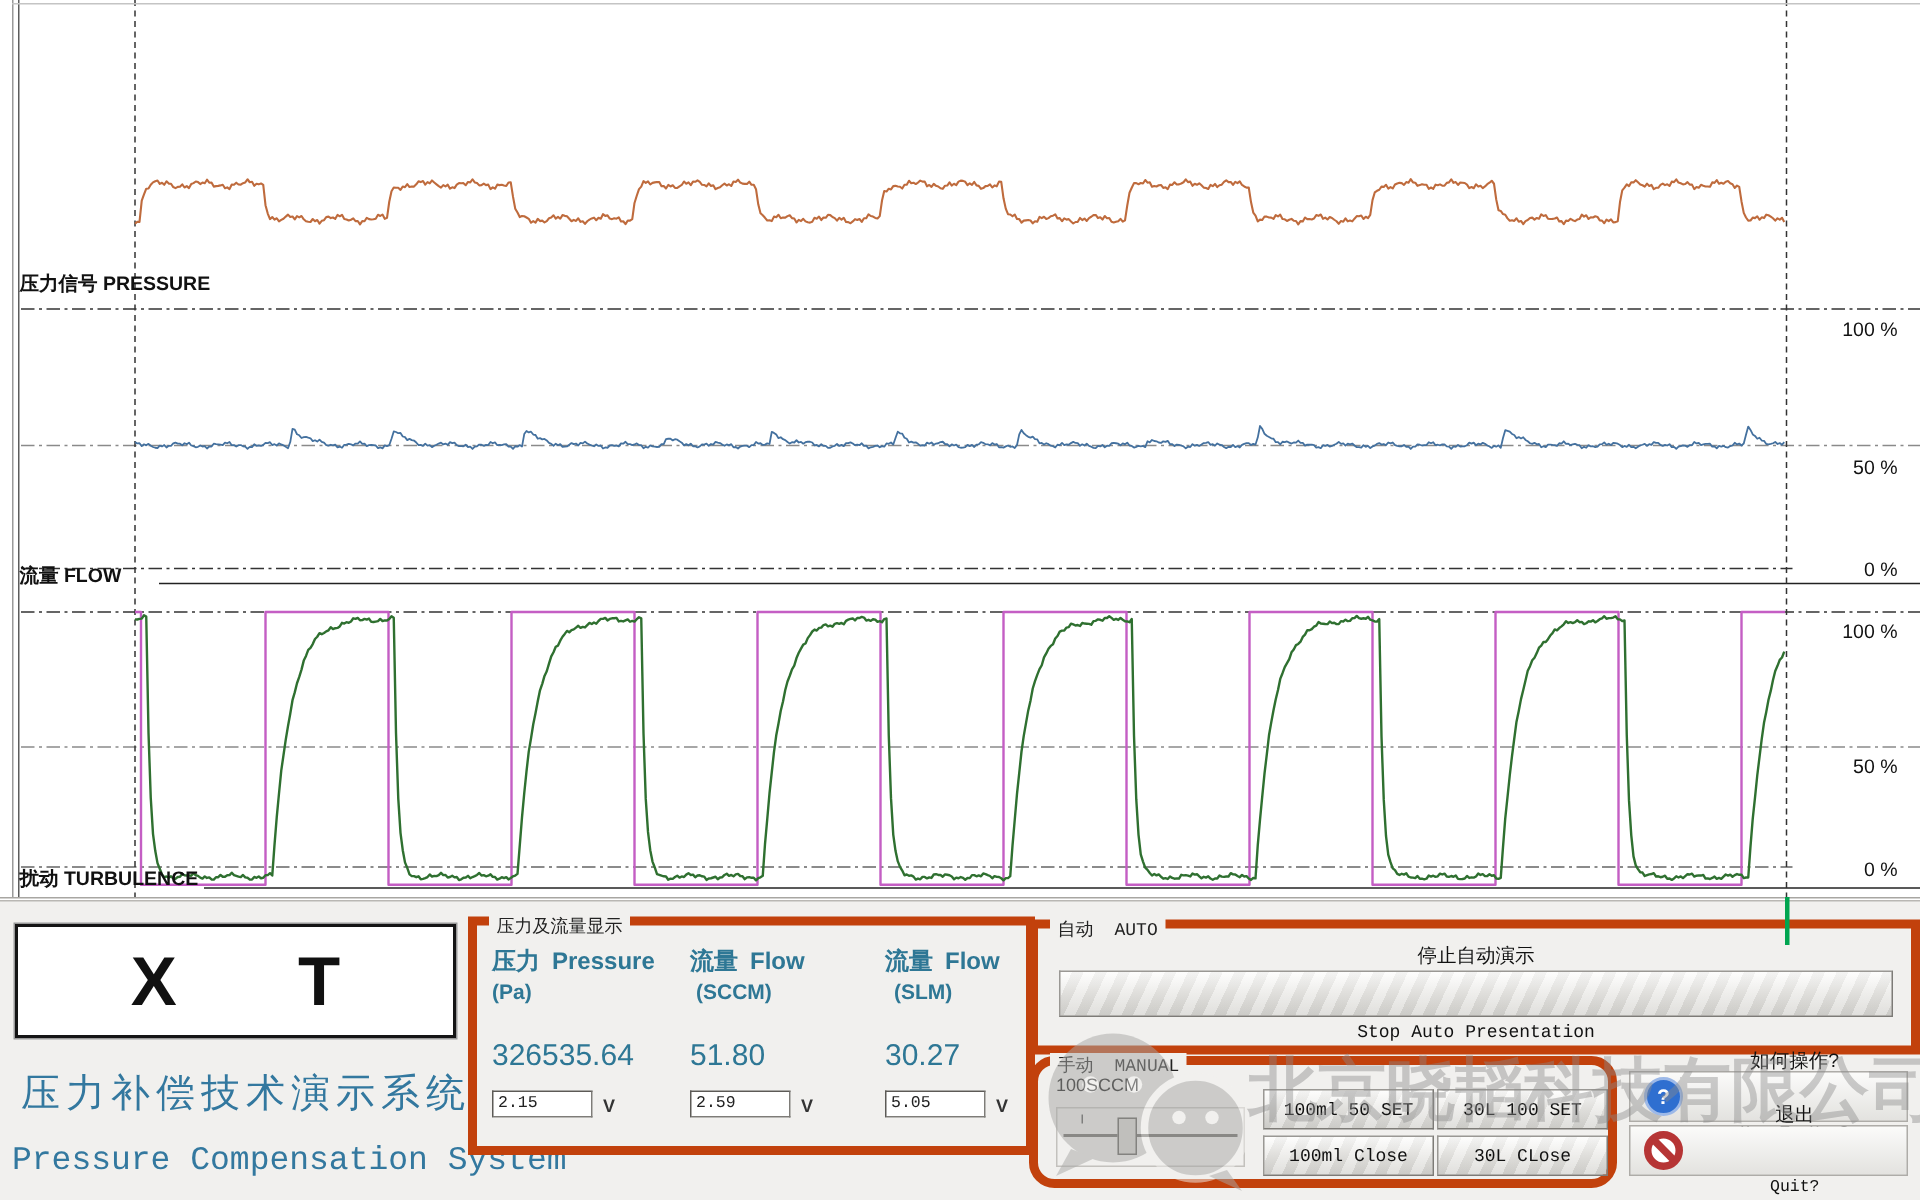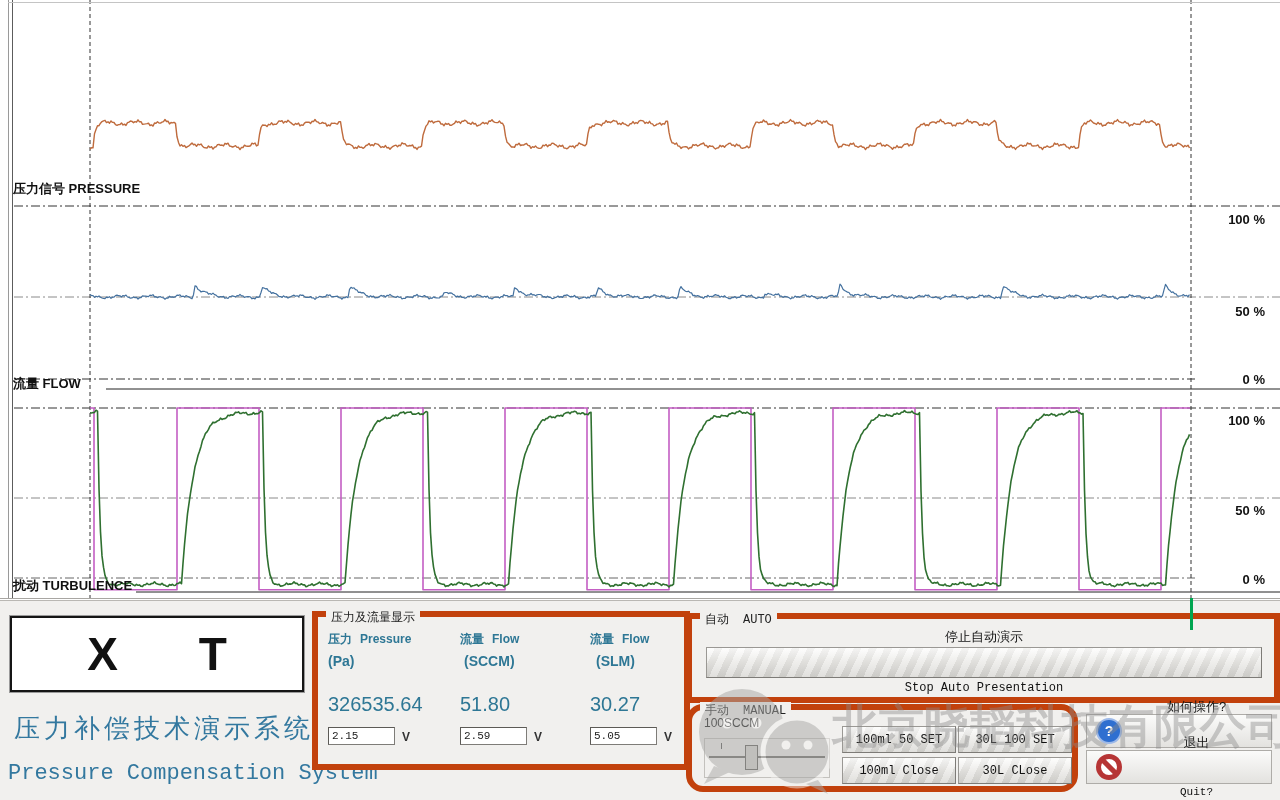--- a/index.html
+++ b/index.html
@@ -3,21 +3,21 @@
 <meta charset="utf-8">
 <style>
   html,body{margin:0;padding:0;}
   body{width:1280px;height:800px;overflow:hidden;background:#ffffff;
        font-family:"Liberation Sans", sans-serif; position:relative;}
   .abs{position:absolute;}
   
   #chart-area{left:0;top:0;width:1280px;height:600px;background:#fff;}
   #traces{position:absolute;left:0;top:0;}
   .trace-label{position:absolute;font-size:13px;font-weight:bold;color:#111;white-space:nowrap;}
-  .pct-label{position:absolute;left:1205px;width:60px;text-align:right;font-size:13px;font-weight:bold;color:#111;}
+  .pct-label{position:absolute;left:1205px;width:60px;text-align:right;font-size:13px;font-weight:normal;color:#111;}
   .win-edge{position:absolute;background:#9a9a9a;}
   
   #bottom-panel{left:0;top:600px;width:1280px;height:200px;background:#f1f0ee;
                 border-top:1px solid #b9b7b3;}
   .groupbox{position:absolute;border:6px solid #c2410c;}
   .groupbox .legend{position:absolute;top:-8px;left:8px;background:#f1f0ee;padding:0 5px;
                     font-size:12px;color:#222;white-space:nowrap;}
   .legend .en{margin-left:14px;font-family:"Liberation Mono",monospace;}
   .btn{position:absolute;border:1px solid #9a9894;border-bottom-color:#7d7b77;border-right-color:#7d7b77;
        background:
@@ -28,21 +28,21 @@
   .btn .cn{font-size:13px;line-height:14px;}
   .btn .en{font-size:12px;line-height:13px;font-family:"Liberation Mono",monospace;}
   .btn.small{font-family:"Liberation Mono",monospace;font-size:12px;}
   
   #xt-box{left:10px;top:15px;width:290px;height:72px;background:#fff;border:2px solid #151515;
           box-shadow:0 0 0 1px #9a9a9a;display:flex;align-items:center;justify-content:center;}
   #xt-box span{font-size:46px;font-weight:bold;color:#111;letter-spacing:34px;padding-left:34px;}
   .brand-cn{left:14px;top:110px;font-size:26px;color:#33789f;letter-spacing:4px;white-space:nowrap;}
   .brand-en{left:8px;top:160px;font-size:22px;color:#33789f;font-family:"Liberation Mono",monospace;white-space:nowrap;}
   
-  .col-h{position:absolute;font-size:12px;font-weight:bold;color:#2e7795;white-space:nowrap;}
+  .col-h{position:absolute;font-size:16px;font-weight:bold;color:#2e7795;white-space:nowrap;}
   .col-h .en{margin-left:8px;}
   .col-u{position:absolute;font-size:14px;font-weight:bold;color:#2e7795;}
   .col-v{position:absolute;font-size:20px;color:#2e7795;}
   .vfield{position:absolute;width:62px;height:16px;border:1px solid #7e7c78;border-top-color:#5c5a56;
           border-left-color:#5c5a56;background:#fff;font-size:11px;padding:0 0 0 3px;
           font-family:"Liberation Mono",monospace;color:#222;}
   .vunit{position:absolute;font-size:12px;font-weight:bold;color:#333;}
   
   #slider{left:12px;top:28px;width:124px;height:38px;border:1px solid #c3c1bd;background:transparent;}
   #slider .line{position:absolute;left:4px;right:4px;top:17px;height:2px;background:#6b6965;}

